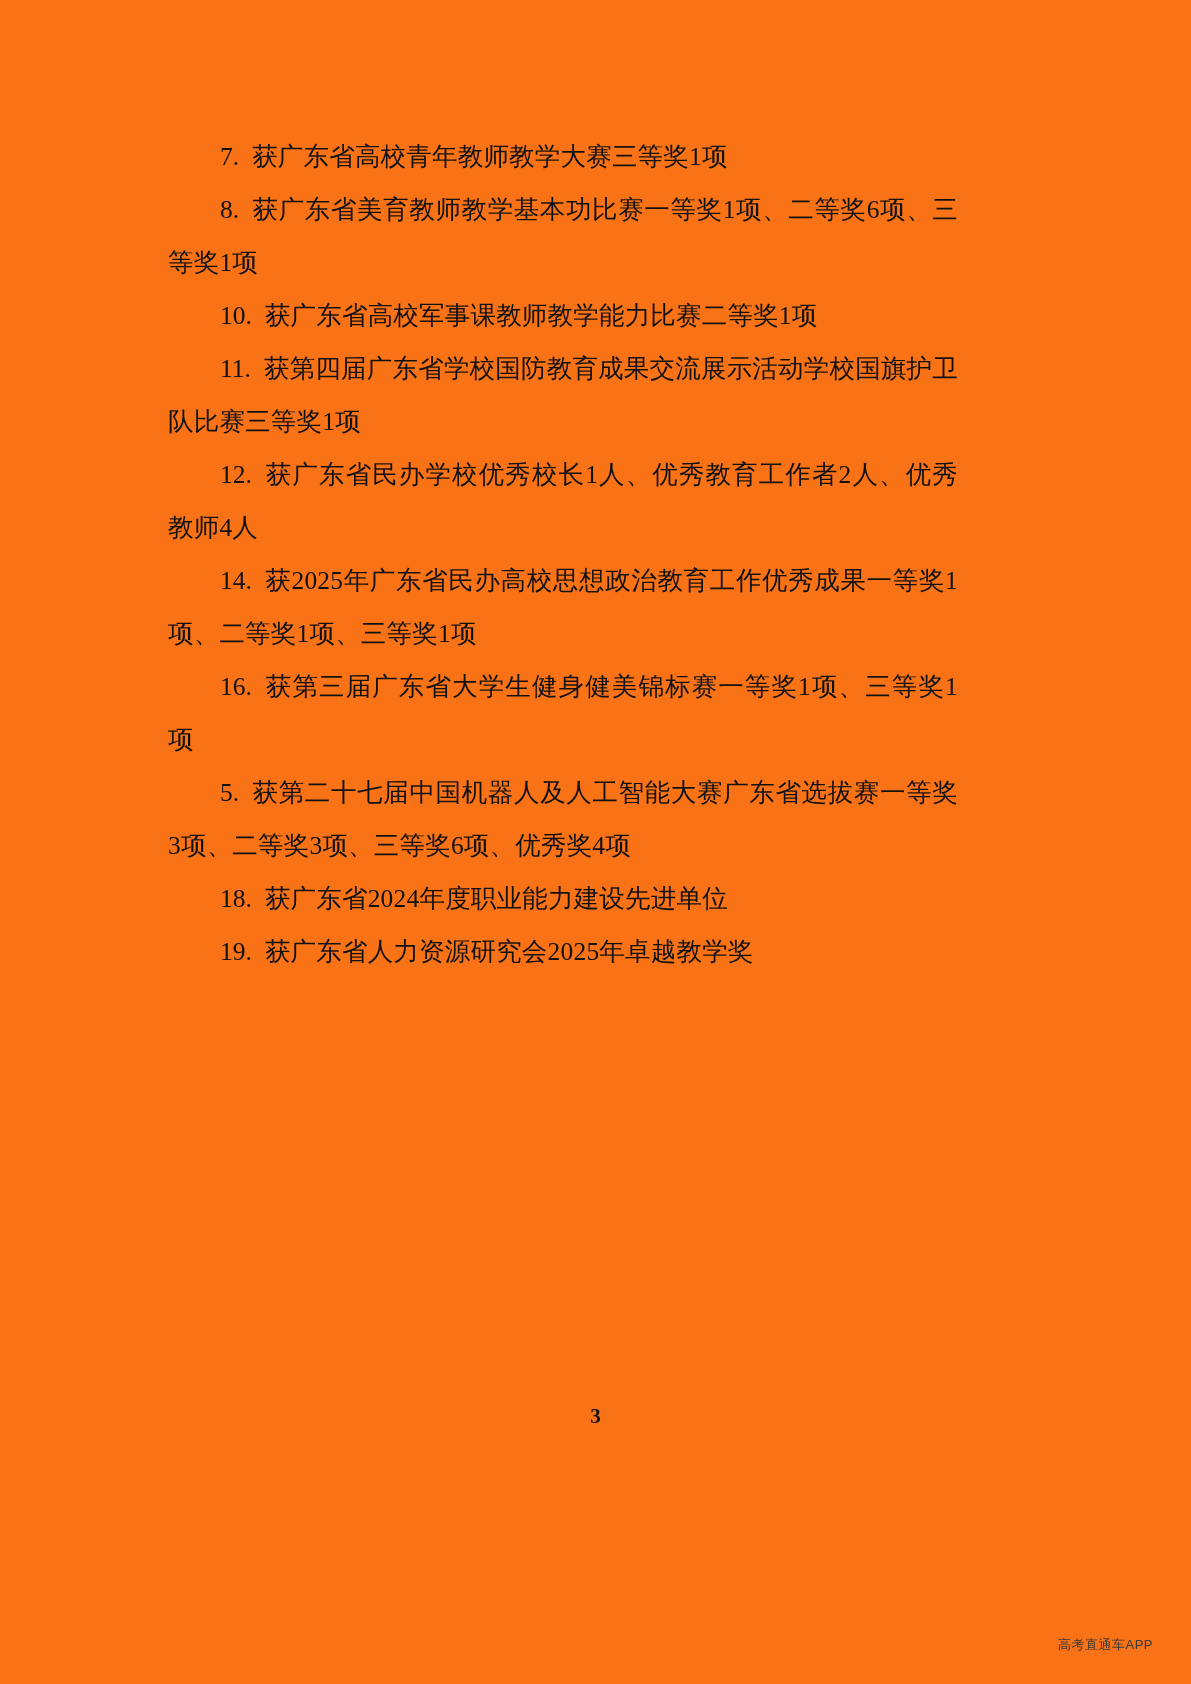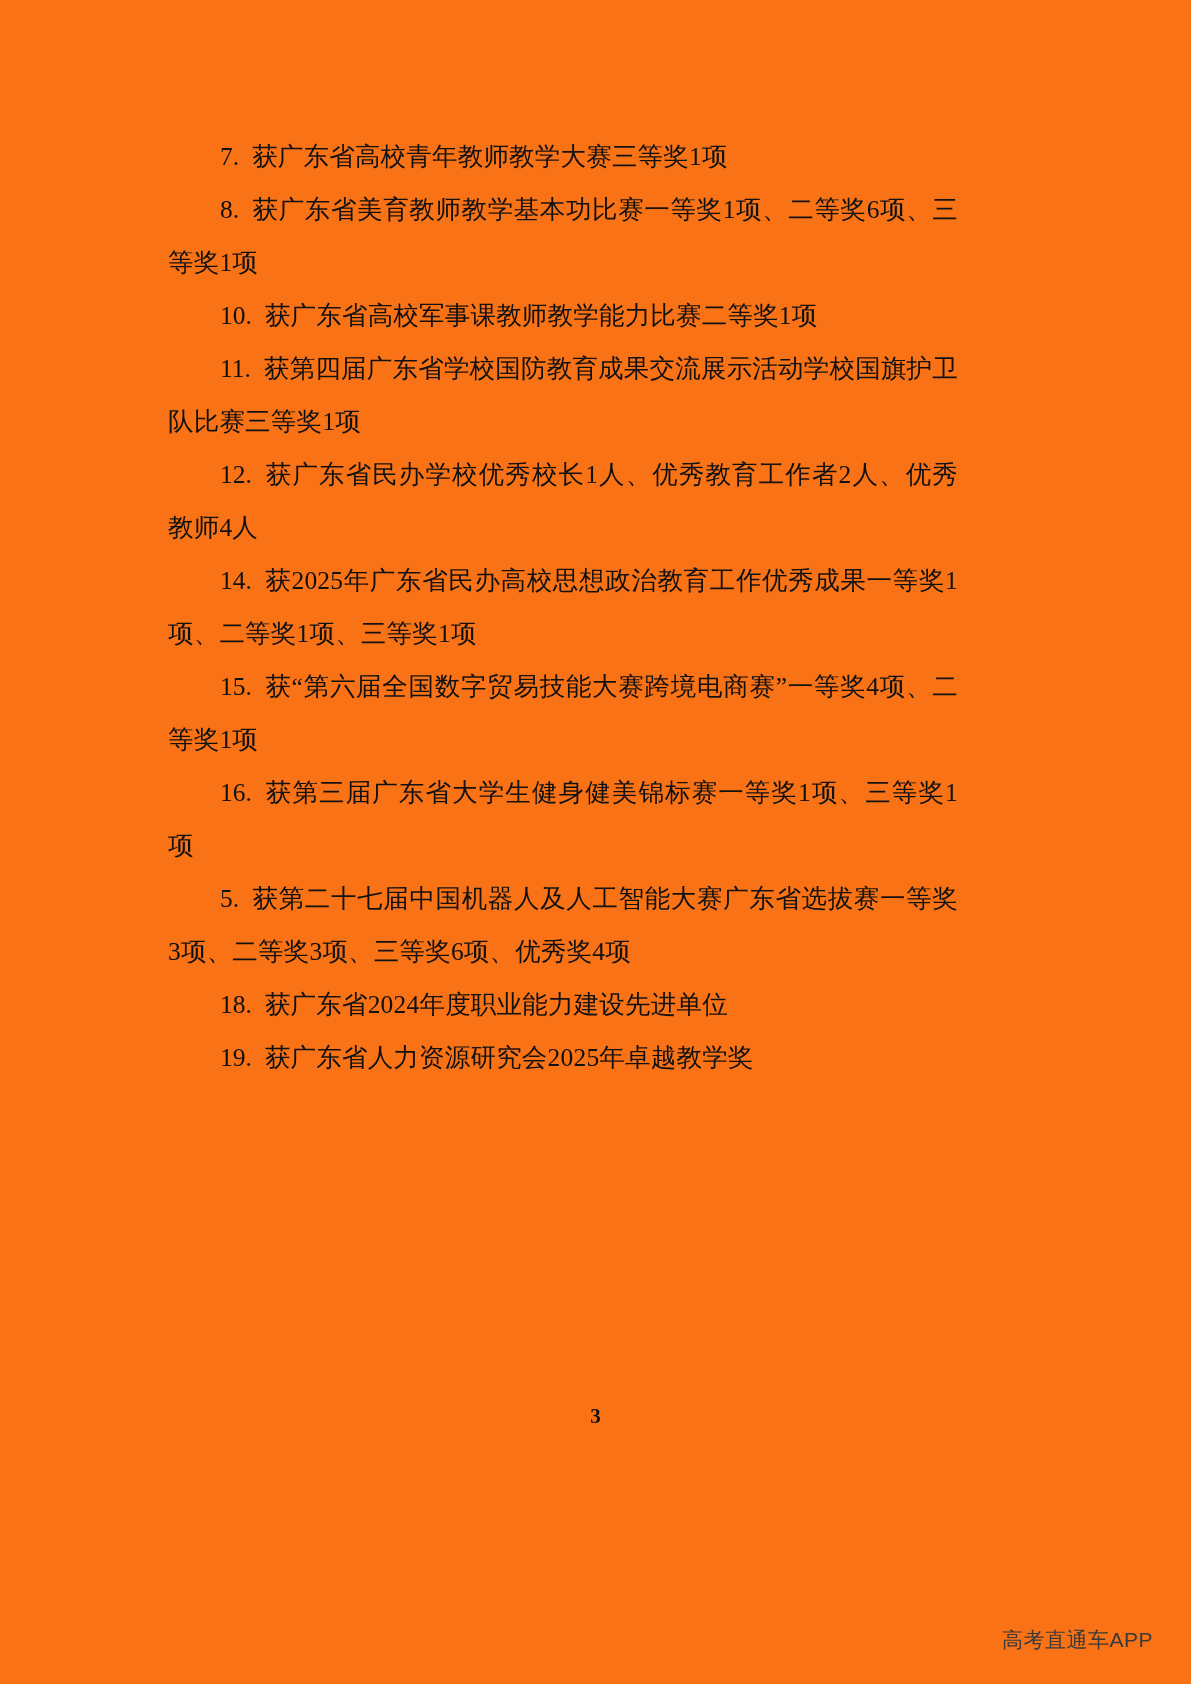--- a/index.html
+++ b/index.html
@@ -57,21 +57,21 @@
     text-align: center;
     font-size: 21px;
     font-family: "Liberation Serif", "DejaVu Serif", serif;
     font-weight: bold;
     color: #111;
   }
   .watermark {
     position: absolute;
     right: 38px;
     bottom: 30px;
-    font-size: 21px;
+    font-size: 13px;
     font-family: "Liberation Sans", sans-serif;
     color: #3a3a3a;
     letter-spacing: 0.5px;
   }
 </style>
 </head>
 <body>
 
 <div class="page">
   <div class="content">
@@ -83,21 +83,20 @@
 
     <p class="para"><span class="indent"></span><span class="num">10.</span><span class="num-gap"></span><span>获广东省高校军事课教师教学能力比赛二等奖1项</span></p>
 
     <p class="para"><span class="indent"></span><span class="num">11.</span><span class="num-gap"></span><span>获第四届广东省学校国防教育成果交流展示活动学校国旗护卫队比赛三等奖1项</span></p>
 
 
     <p class="para"><span class="indent"></span><span class="num">12.</span><span class="num-gap"></span><span>获广东省民办学校优秀校长1人、优秀教育工作者2人、优秀教师4人</span></p>
 
     <p class="para"><span class="indent"></span><span class="num">14.</span><span class="num-gap"></span><span>获2025年广东省民办高校思想政治教育工作优秀成果一等奖1项、二等奖1项、三等奖1项</span></p>
 
-    <p class="para"><span class="indent"></span><span class="num">15.</span><span class="num-gap"></span><span>获“第六届全国数字贸易技能大赛跨境电商赛”一等奖4项、二等奖1项</span></p>
 
     <p class="para"><span class="indent"></span><span class="num">16.</span><span class="num-gap"></span><span>获第三届广东省大学生健身健美锦标赛一等奖1项、三等奖1项</span></p>
 
     <p class="para"><span class="indent"></span><span class="num">5.</span><span class="num-gap"></span><span>获第二十七届中国机器人及人工智能大赛广东省选拔赛一等奖3项、二等奖3项、三等奖6项、优秀奖4项</span></p>
 
     <p class="para"><span class="indent"></span><span class="num">18.</span><span class="num-gap"></span><span>获广东省2024年度职业能力建设先进单位</span></p>
 
     <p class="para"><span class="indent"></span><span class="num">19.</span><span class="num-gap"></span><span>获广东省人力资源研究会2025年卓越教学奖</span></p>
 
 

